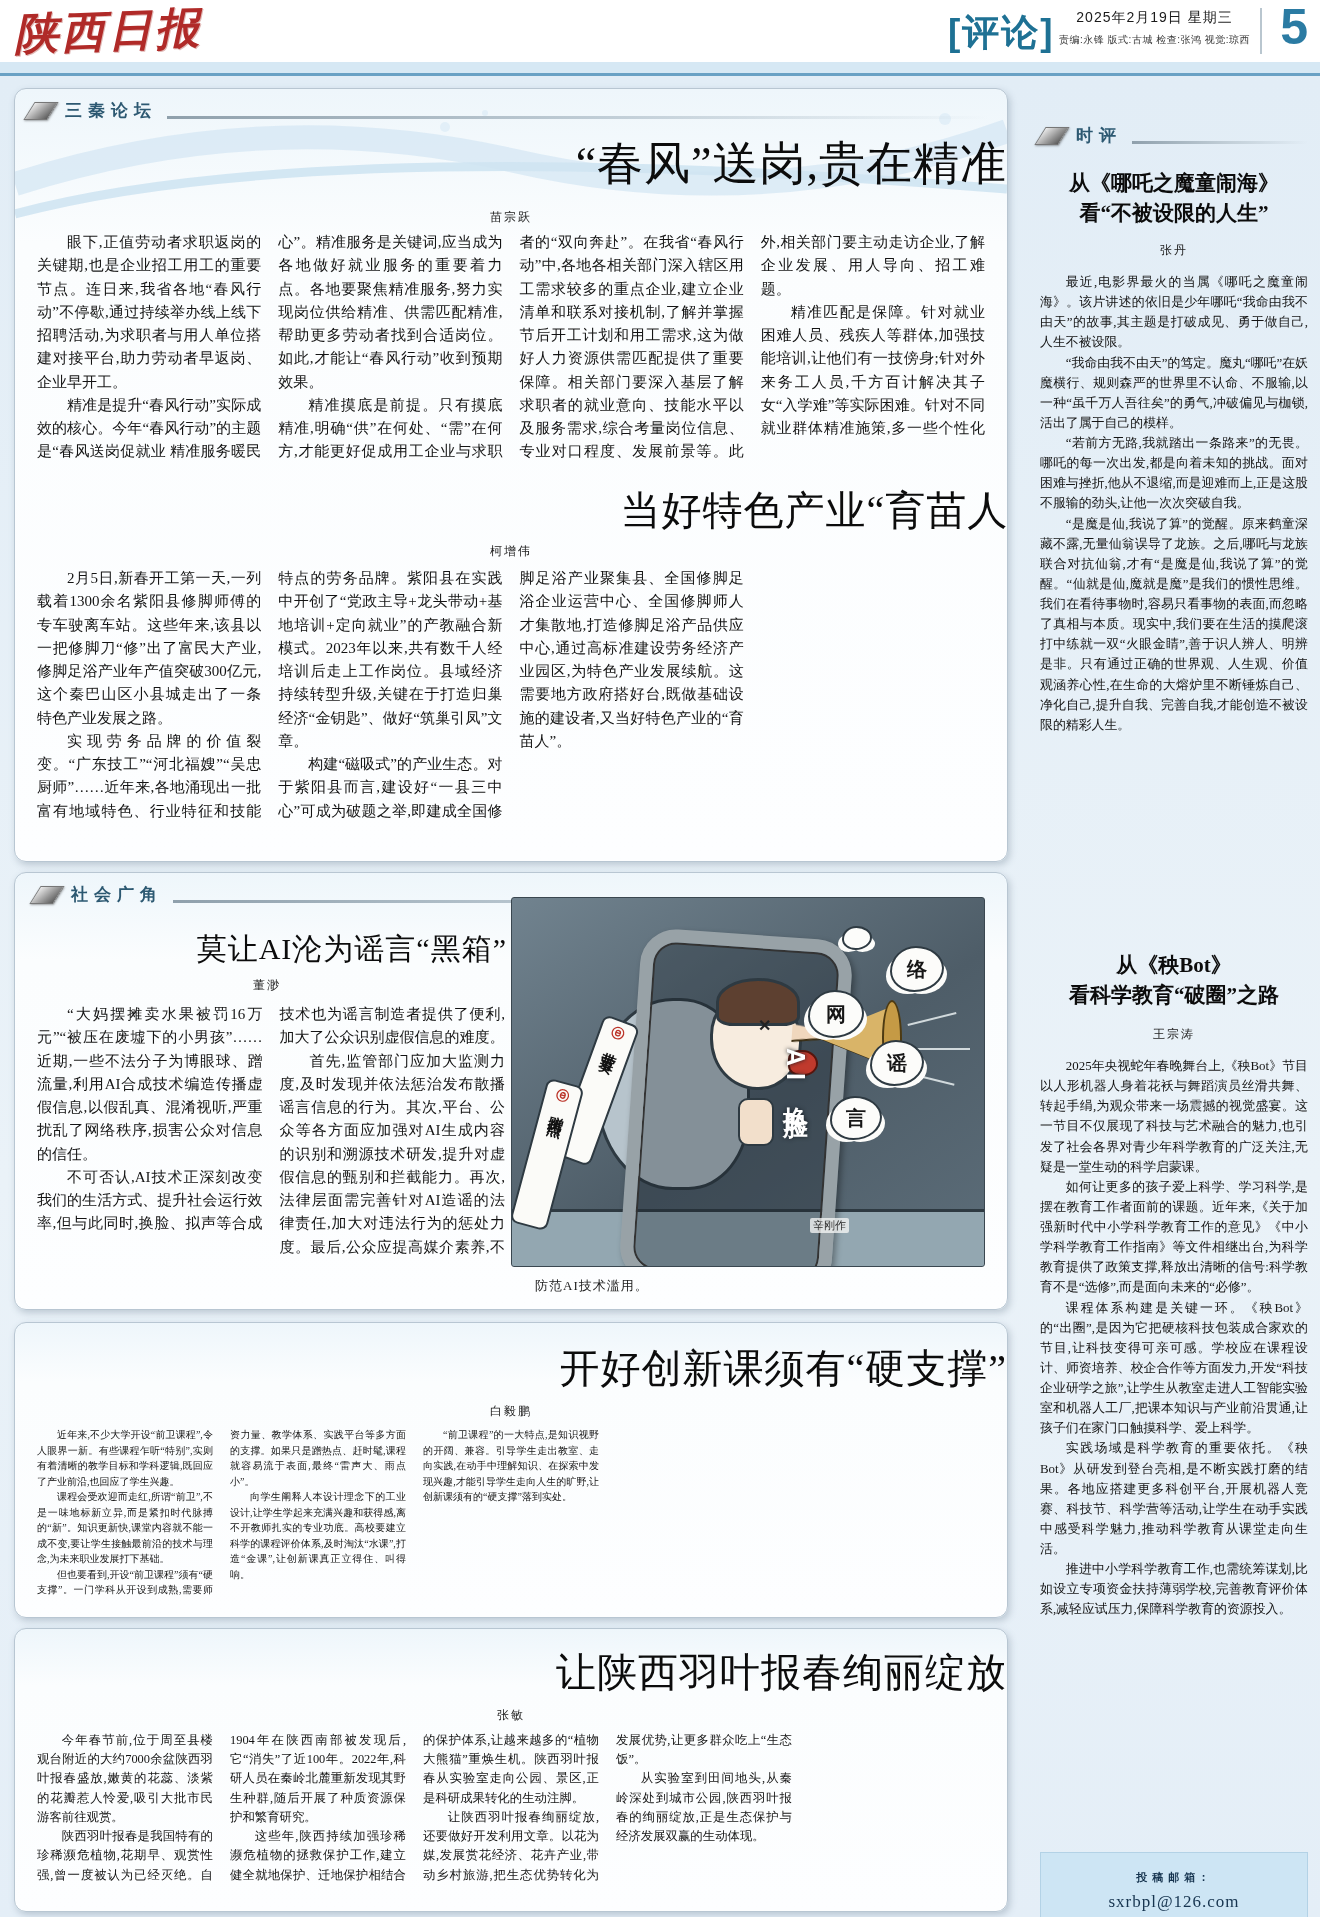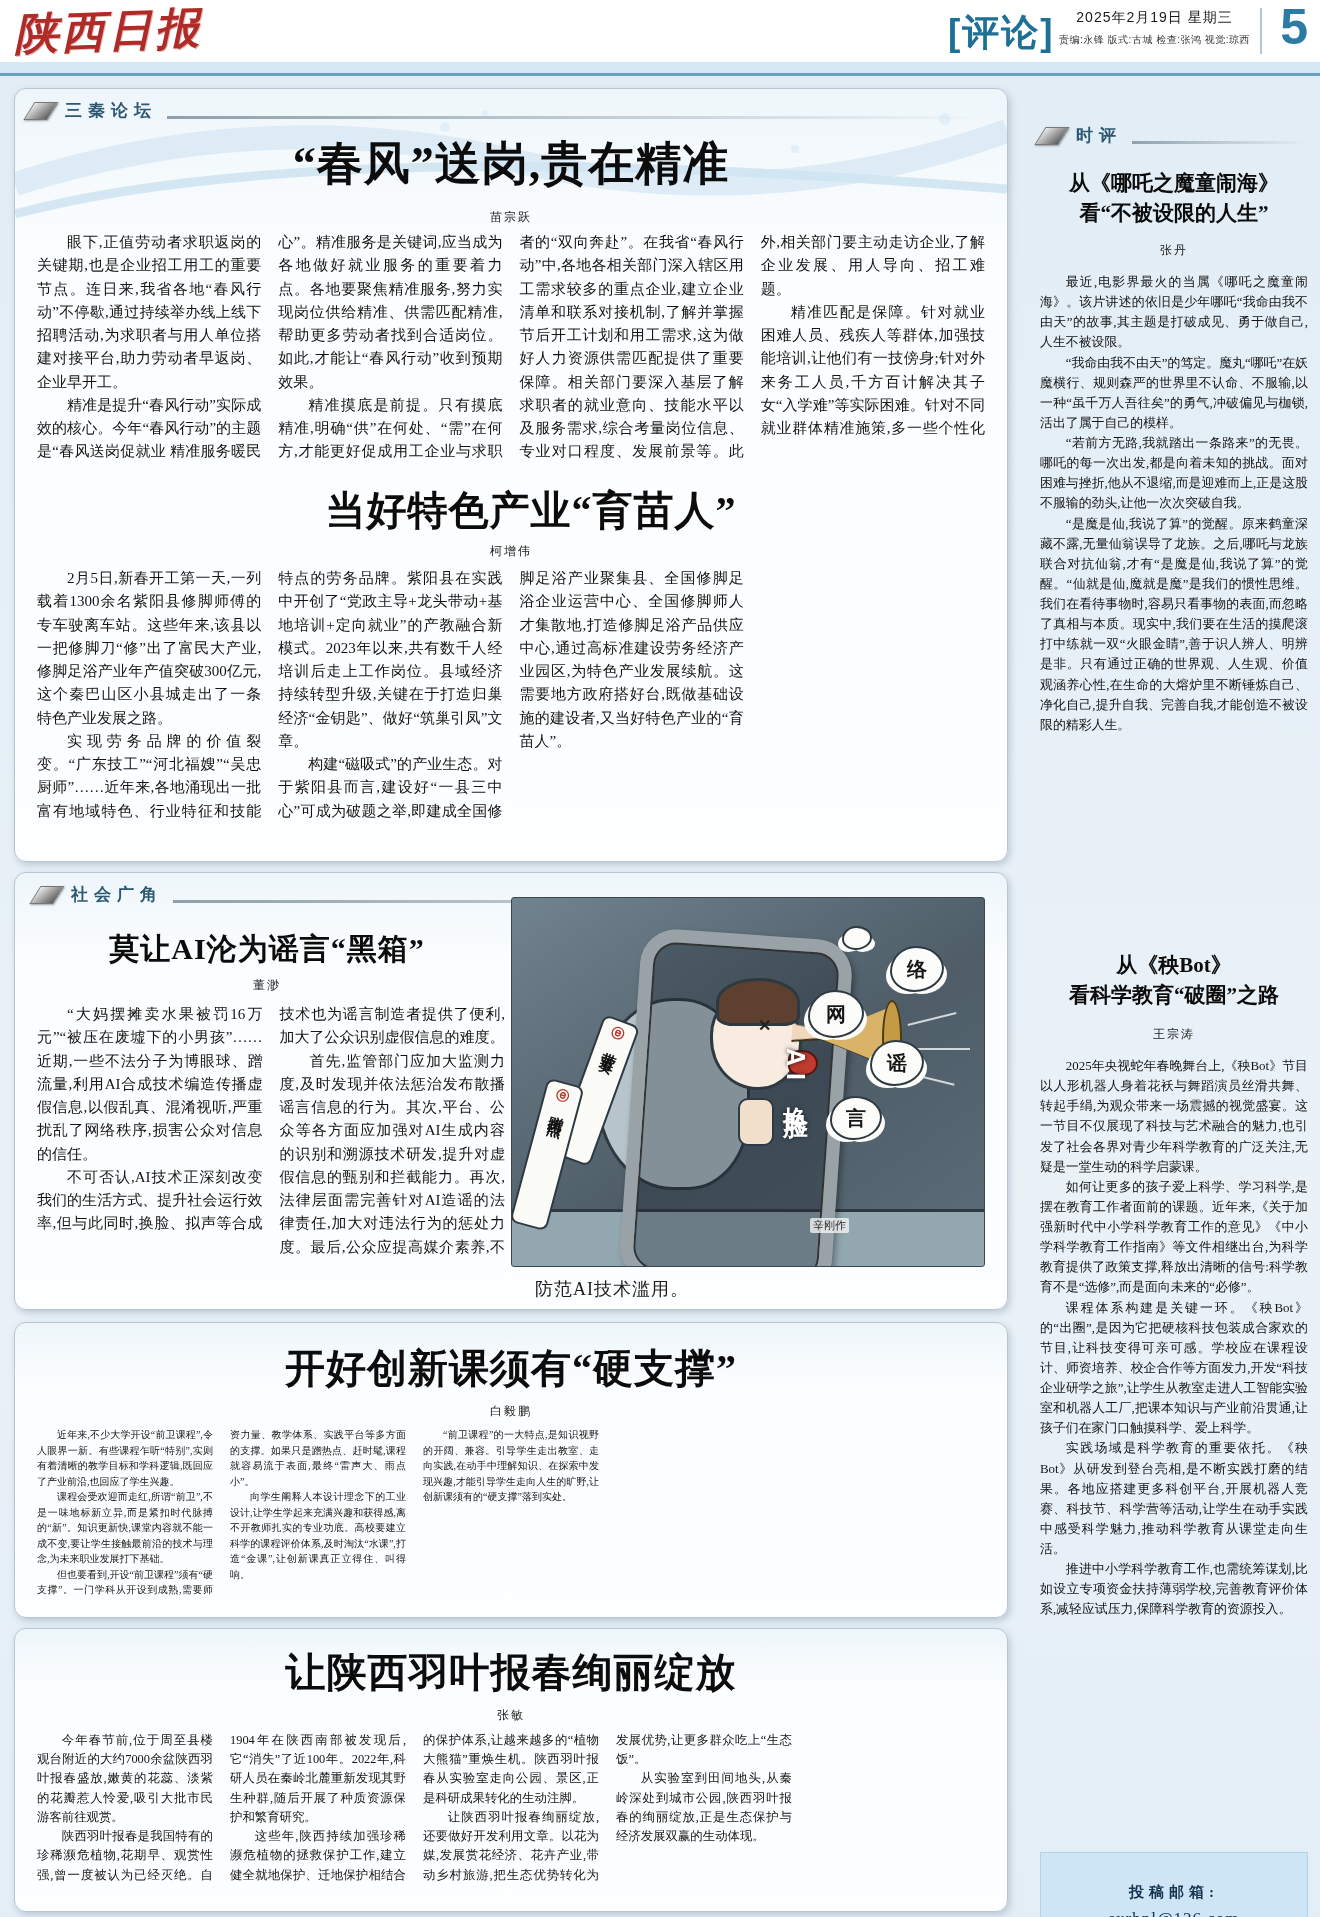--- a/index.html
+++ b/index.html
@@ -27,36 +27,36 @@
   .swoosh{position:absolute;left:0;top:0;pointer-events:none;}
   
   .banner{position:absolute;display:flex;align-items:center;}
   .banner-mark{width:22px;height:16px;background:linear-gradient(120deg,#ececec,#5a5a5a);
         transform:skewX(-32deg);border:1px solid #777;margin-right:12px;box-shadow:1px 1px 2px rgba(0,0,0,.35);}
   .banner-label{font-family:"Liberation Sans",sans-serif;font-weight:bold;font-size:17px;color:#2c5871;
         letter-spacing:6px;white-space:nowrap;}
   .banner-rule{flex:1;height:3px;margin-left:10px;margin-top:14px;
         background:linear-gradient(90deg,#8fa0ac,#c2cfd8 55%,rgba(255,255,255,0));}
   
-  .headline{position:absolute;left:0;width:100%;text-align:center;font-weight:bold;color:#0c0c0c;letter-spacing:1px;}
+  .headline{position:absolute;left:0;width:100%;text-align:right;font-weight:normal;color:#0c0c0c;letter-spacing:1px;}
   .byline{position:absolute;left:0;width:100%;text-align:center;font-size:12px;color:#222;letter-spacing:2px;}
   .body{position:absolute;column-gap:17px;column-fill:auto;overflow:hidden;font-size:15px;
         line-height:1.55;text-align:justify;color:#141414;}
   .body p{margin:0;text-indent:2em;}
   .cols4{column-count:4;} .cols5{column-count:5;} .cols2{column-count:2;}
   
   .sidebar{position:absolute;left:1040px;top:12px;width:268px;height:1828px;}
   .side-title{position:absolute;left:0;width:100%;text-align:center;font-weight:bold;font-size:21px;
         line-height:1.45;color:#0c0c0c;}
   .side-body{position:absolute;left:0;width:268px;overflow:hidden;font-size:12.9px;line-height:1.56;
         text-align:justify;color:#141414;}
   .side-body p{margin:0;text-indent:2em;}
   .submit-box{position:absolute;left:0;width:266px;background:#cde5f4;border:1px solid #b3d2e6;
         text-align:center;color:#16344f;}
-  .submit-label{font-size:15px;font-weight:bold;letter-spacing:5px;margin-top:30px;}
+  .submit-label{font-size:11px;font-weight:bold;letter-spacing:5px;margin-top:17px;font-family:Liberation Mono, monospace;}
   .submit-email{font-size:17px;letter-spacing:1px;margin-top:7px;}
   
   .cartoon{position:absolute;border:1px solid #3a4750;border-radius:3px;overflow:hidden;
         background:linear-gradient(145deg,#71838f 0%,#4e5d68 55%,#5c6d79 100%);}
   .ground{position:absolute;left:0;right:0;bottom:0;height:54px;background:#93a7b1;border-top:3px solid #2e3a42;}
   .phone{position:absolute;left:118px;top:36px;width:186px;height:328px;border:13px solid #98a2a7;
         border-radius:36px;background:rgba(25,35,45,.32);transform:rotate(4deg);
         box-shadow:inset 0 0 0 2px #333,3px 3px 6px rgba(0,0,0,.35);}
   .phone-label{position:absolute;left:268px;top:150px;writing-mode:vertical-rl;font-size:25px;font-weight:bold;
         color:#fff;letter-spacing:7px;text-shadow:0 0 4px #1b2228;font-family:"Liberation Sans",sans-serif;}
@@ -84,21 +84,21 @@
   .cloud{position:absolute;background:#fcfcfa;border:2px solid #2e3a42;display:flex;align-items:center;
         justify-content:center;font-weight:bold;font-size:20px;color:#161616;
         border-radius:48% 52% 55% 45%/55% 48% 52% 45%;
         box-shadow:-7px 5px 0 -3px #fcfcfa,7px 6px 0 -4px #fcfcfa;}
   .scroll{position:absolute;background:#fbfbf8;border:2px solid #2e3a42;border-radius:8px;
         display:flex;flex-direction:column;align-items:center;padding-top:5px;}
   .scroll-logo{font-size:13px;color:#bb3328;font-weight:bold;line-height:1;}
   .scroll-text{writing-mode:vertical-rl;font-size:15px;font-weight:bold;letter-spacing:3px;color:#111;margin-top:3px;}
   .cartoon-sign{position:absolute;left:298px;top:320px;font-size:11px;color:#2b2b2b;
         background:rgba(250,250,248,.75);padding:0 3px;border-radius:2px;}
-  .caption{position:absolute;font-size:18px;color:#1d1d1d;letter-spacing:1px;text-align:center;}
+  .caption{position:absolute;font-size:13px;color:#1d1d1d;letter-spacing:1px;text-align:center;}
 </style>
 </head>
 <body>
 
 <div class="page">
 
   <div class="masthead">
     <div class="logo">陕西日报</div>
     <div class="section-tag">[评论]</div>
     <div class="date-block">

